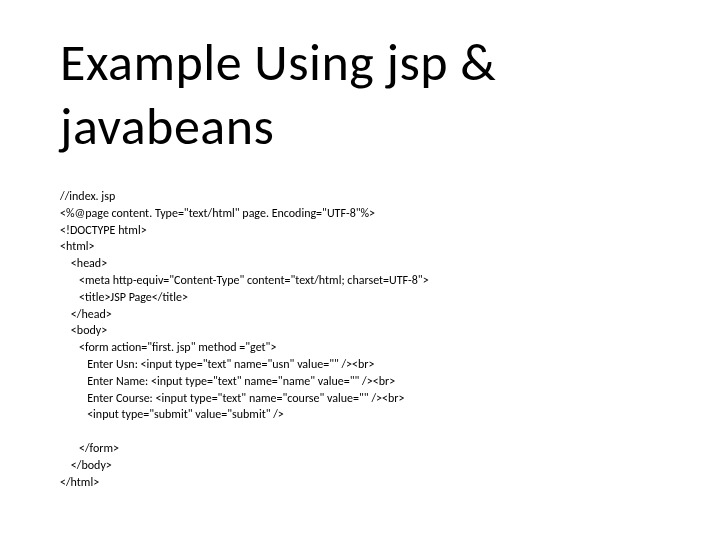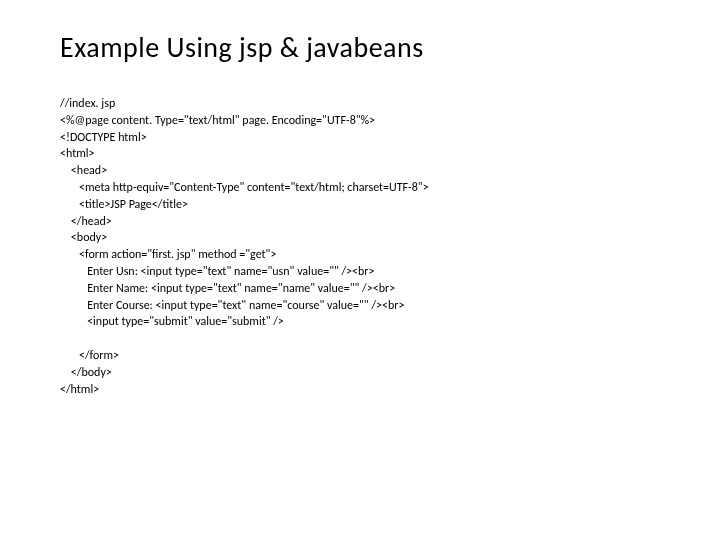--- a/index.html
+++ b/index.html
@@ -6,21 +6,21 @@
   body {
     width: 720px;
     height: 540px;
     background: #ffffff;
     font-family: Calibri, "Segoe UI", Arial, sans-serif;
     color: #000000;
     padding: 30px 60px 20px 60px;
     overflow: hidden;
   }
   .title {
-    font-size: 28px;
+    font-size: 52px;
     font-weight: 400;
     margin-bottom: 30px;
     letter-spacing: 0.5px;
   }
   .code {
     font-size: 12px;
     line-height: 1.4;
     white-space: pre;
     font-family: Calibri, "Segoe UI", Arial, sans-serif;
   }

